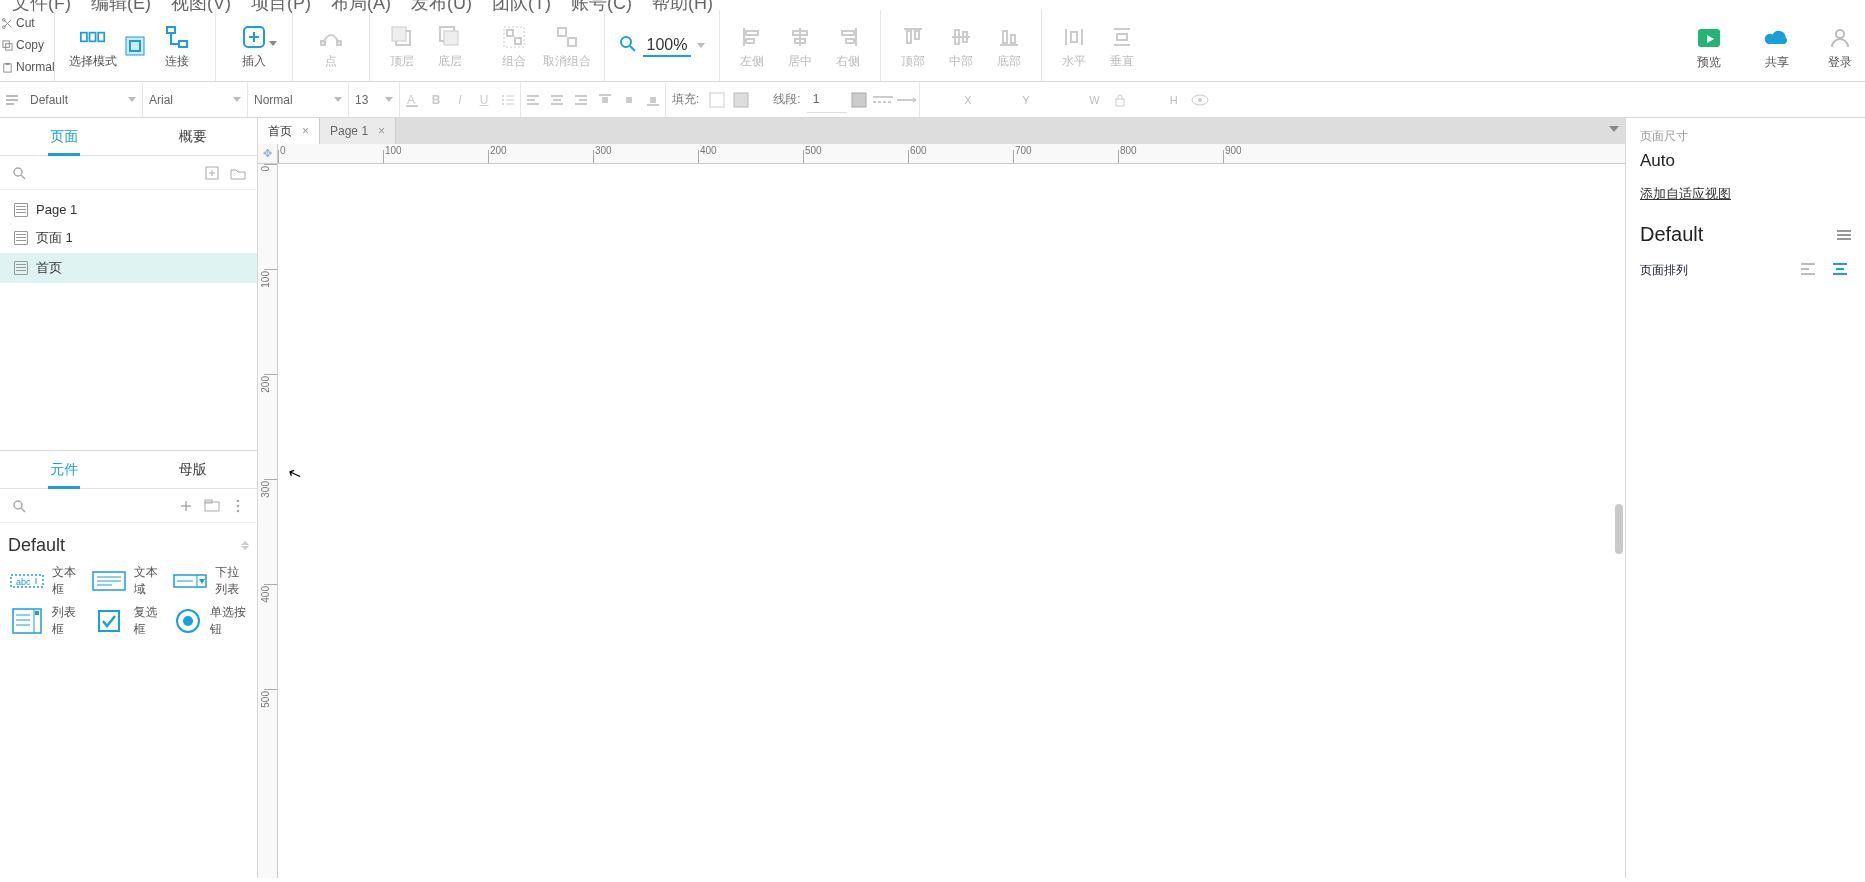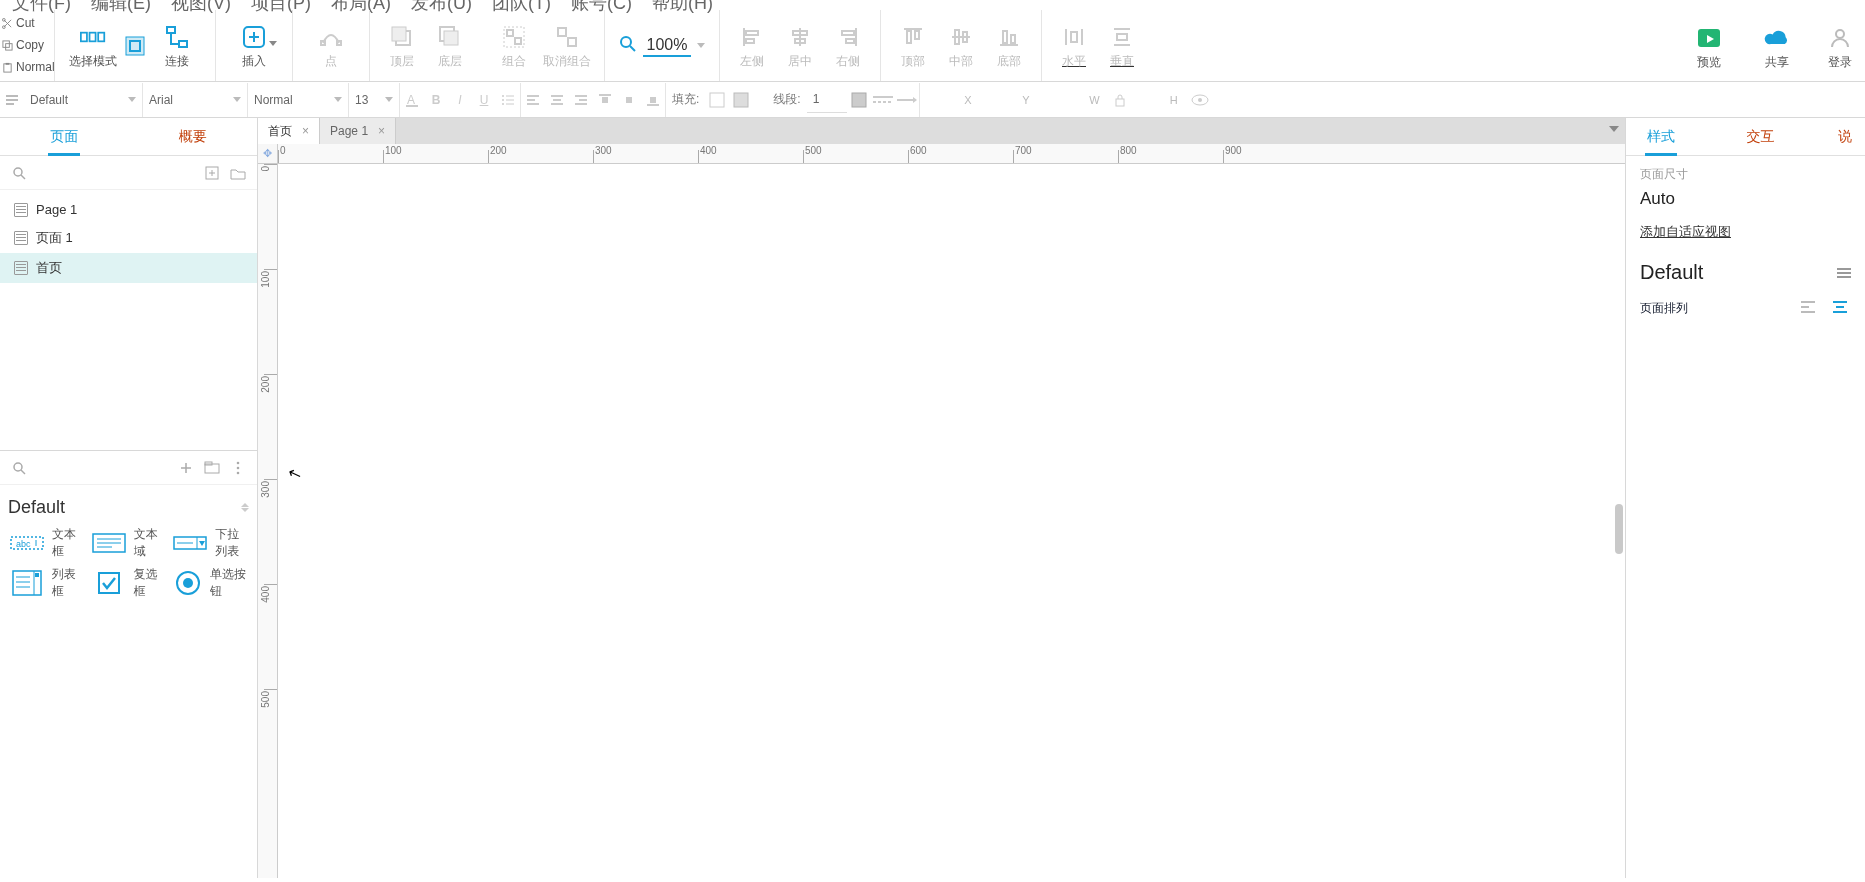--- a/index.html
+++ b/index.html
@@ -178,21 +178,21 @@
     display: flex;
     height: 38px;
     border-bottom: 1px solid #e0e0e0;
   }
   .panel-tab {
     flex: 1;
     display: flex;
     justify-content: center;
     align-items: center;
     font-size: 14px;
-    color: #c2410c;
+    color: #404040;
     position: relative;
     cursor: pointer;
   }
   .panel-tab.active {
     color: #199fd9;
   }
   .panel-tab.active::after {
     content:"";
     position:absolute;
     bottom: -1px;
@@ -653,21 +653,21 @@
           <svg width="22" height="22">
             <line x1="2" y1="19" x2="20" y2="19" stroke="#ccc" stroke-width="2"></line>
             <rect x="5" y="5" width="4" height="12" class="ico-disabled-stroke"></rect>
             <rect x="13" y="9" width="4" height="8" class="ico-disabled-stroke"></rect>
           </svg>
         </span>
       <span class="label">底部</span>
     </div>
   </div>
 
-  <div class="ribbon-group flex-tight" style="border-right:none;text-decoration:underline;">
+  <div class="ribbon-group flex-tight" style="border-right:none;">
     <div class="big-btn disabled">
       <span class="big-icon">
           <svg width="22" height="22">
             <line x1="3" y1="3" x2="3" y2="19" stroke="#ccc" stroke-width="2"></line>
             <line x1="19" y1="3" x2="19" y2="19" stroke="#ccc" stroke-width="2"></line>
             <rect x="8" y="6" width="6" height="10" class="ico-disabled-stroke"></rect>
           </svg>
         </span>
       <span class="label">水平</span>
     </div>
@@ -932,20 +932,24 @@
           <span class="node-ico">
             <span></span>
             <span></span>
             <span></span>
           </span>
           <span>首页</span>
         </div>
       </div>
 
     <div class="left-bottom-tabs">
+      <div class="panel-tabs">
+        <div class="panel-tab active">元件</div>
+        <div class="panel-tab">母版</div>
+      </div>
       <div class="panel-search-row">
         <span class="ghost-btn">
           <svg width="14" height="14">
               <circle cx="6" cy="6" r="4" fill="none" stroke="#aaa" stroke-width="1.5"></circle>
               <line x1="9" y1="9" x2="13" y2="13" stroke="#aaa" stroke-width="1.5"></line>
             </svg>
         </span>
         <span class="spacer"></span>
         <span class="ghost-btn">
             <svg width="14" height="14">
@@ -1112,25 +1116,20 @@
           </div>
         </div>
       <div class="canvas-page">
         <span class="cursor-arrow" style="left:10px; top:300px;">↖</span>
       </div>
       <div class="vscroll-thumb"></div>
     </div>
   </div>
 
   <div class="right-panel">
-    <div class="panel-tabs">
-      <div class="panel-tab active" style="flex:0 0 70px">样式</div>
-      <div class="panel-tab">交互</div>
-      <div class="panel-tab" style="flex:0 0 40px">说</div>
-    </div>
 
     <div class="rp-body">
       <div class="rp-label">页面尺寸</div>
       <div class="rp-value">Auto</div>
       <a class="rp-link">添加自适应视图</a>
 
       <div class="rp-default-head">
         <span>Default</span>
         <span><svg width="14" height="12">
               <line x1="0" y1="2" x2="14" y2="2" stroke="#999" stroke-width="2"></line>

